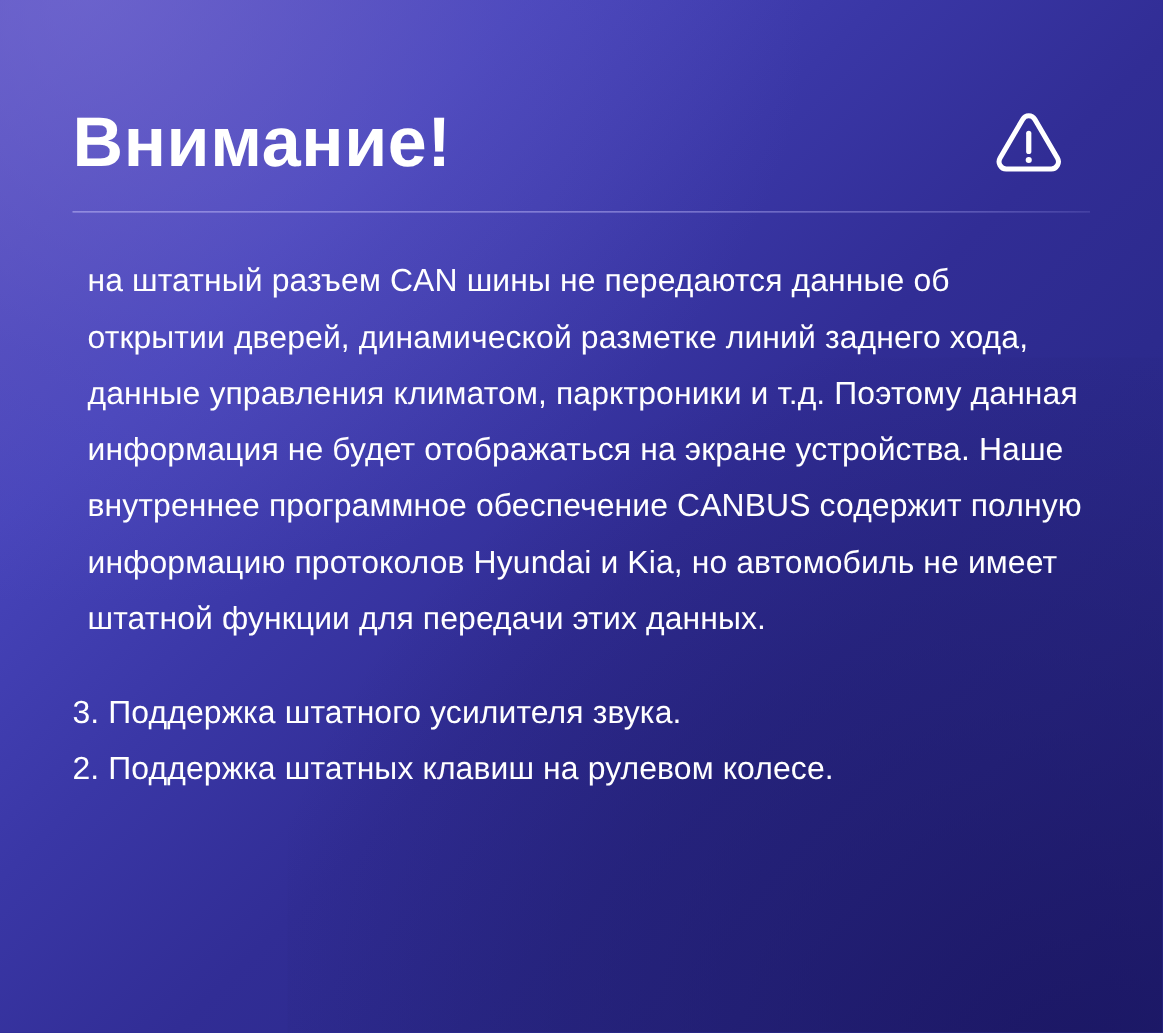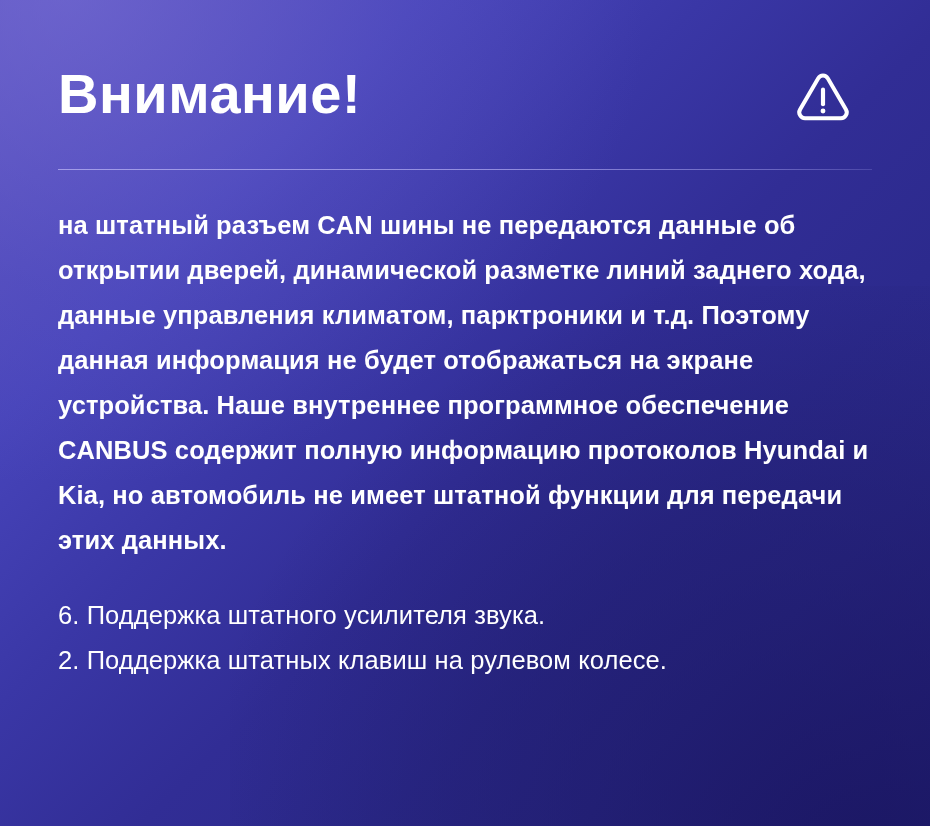--- a/index.html
+++ b/index.html
@@ -67,21 +67,21 @@
   .content {
     position: relative;
     z-index: 2;
     padding: 0 58px;
   }
 
   
   .header-row {
     position: relative;
     display: flex;
-    align-items: center;
+    align-items: flex-end;
     justify-content: space-between;
     padding-top: 46px;
     height: 96px;
   }
   .title {
     font-size: 56px;
     font-weight: 700;
     color: #ffffff;
     letter-spacing: 0.5px;
     line-height: 1;
@@ -107,21 +107,22 @@
                 rgba(140,136,220,0.30) 100%);
   }
 
   
   .body-text {
     margin-top: 33px;
     font-size: 25.5px;
     line-height: 45px;
     color: #ffffff;
     letter-spacing: 0.1px;
-    font-weight: 700;
+    font-weight: 400;
+    margin-left: 12px;
   }
   .body-text p { margin: 0; }
 
   .section-gap { height: 30px; }
 
   .list-heading {
     font-size: 25.5px;
     line-height: 45px;
     color: #ffffff;
     letter-spacing: 0.1px;
@@ -160,18 +161,18 @@
     <div class="divider"></div>
 
     <div class="body-text">
       <p>на штатный разъем CAN шины не передаются данные об открытии дверей, динамической разметке линий заднего хода, данные управления климатом, парктроники и т.д. Поэтому данная информация не будет отображаться на экране устройства. Наше внутреннее программное обеспечение CANBUS содержит полную информацию протоколов Hyundai и Kia, но автомобиль не имеет штатной функции для передачи этих данных.</p>
     </div>
 
     <div class="section-gap"></div>
 
 
     <ul class="num-list">
-      <li>6. Поддержка штатного усилителя звука.</li>
+      <li>3. Поддержка штатного усилителя звука.</li>
       <li>2. Поддержка штатных клавиш на рулевом колесе.</li>
     </ul>
 
   </div>
 </div>
 
 </body></html>

